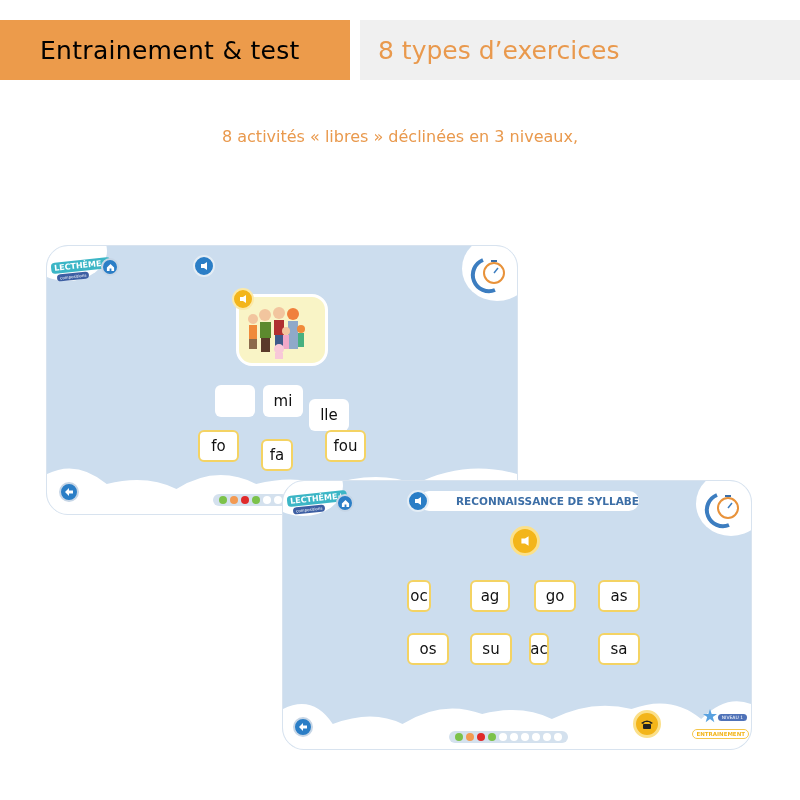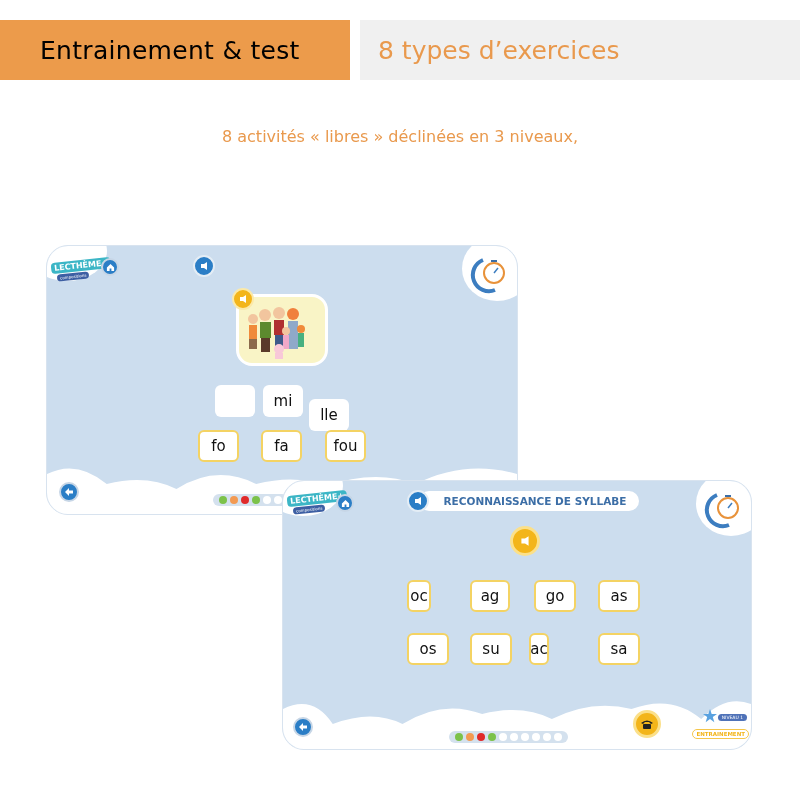--- a/index.html
+++ b/index.html
@@ -104,21 +104,21 @@
     <svg viewBox="0 0 10 10">
         <path d="M2 3H5L8 1V9L5 7H2Z" fill="#fff"></path>
       </svg>
   </div>
 
   <div class="tile" style="left:168px;top:139px;width:40px"></div>
   <div class="tile" style="left:216px;top:139px;width:40px">mi</div>
   <div class="tile" style="left:262px;top:153px;width:40px">lle</div>
 
   <div class="tile choice" style="left:151px;top:184px;width:41px">fo</div>
-  <div class="tile choice" style="left:214px;top:184px;width:41px">fa</div>
+  <div class="tile choice" style="left:214px;top:193px;width:32px">fa</div>
   <div class="tile choice" style="left:278px;top:184px;width:41px">fou</div>
 
   <svg class="cloud-bottom" viewBox="0 0 472 50" preserveAspectRatio="none">
       <path d="M0 50V10Q30 -5 60 20Q100 10 130 25Q170 0 210 20Q250 10 280 22Q330 5 370 20Q420 -5 472 10V50Z" fill="#fff"></path>
     </svg>
   <div class="back" style="left:12px;top:236px">
     <svg width="10" height="10" viewBox="0 0 10 10">
         <path d="M1 5L5 1V3.5H9V6.5H5V9Z" fill="#fff"></path>
       </svg>
   </div>
@@ -137,21 +137,21 @@
   <div class="corner-cloud" style="right:-15px;top:-10px;width:70px;height:65px"></div>
   <div class="logo" style="left:2px;top:4px">
     <span class="t1">LECTHÈME+</span>
     <span class="t2">compositions</span>
   </div>
   <div class="home" style="left:53px;top:13px">
     <svg width="9" height="9" viewBox="0 0 10 10">
         <path d="M1 5L5 1L9 5V9H6V6H4V9H1Z" fill="#fff"></path>
       </svg>
   </div>
-  <div class="title-pill" style="left:136px;top:10px;width:220px;padding-left:12px;justify-content:center">
+  <div class="title-pill" style="left:136px;top:10px;width:220px;padding-left:12px;justify-content:flex-end">
       <span>RECONNAISSANCE DE SYLLABE</span>
     </div>
   <div class="spk" style="left:124px;top:9px">
     <svg viewBox="0 0 10 10">
         <path d="M2 3H5L8 1V9L5 7H2Z" fill="#fff"></path>
       </svg>
   </div>
   <div class="timer" style="right:8px;top:8px">
     <svg width="40" height="40" viewBox="0 0 40 40">
         <path d="M14 6A15 15 0 0 0 26 36" stroke="#3c7dc0" stroke-width="4" fill="none"></path>

